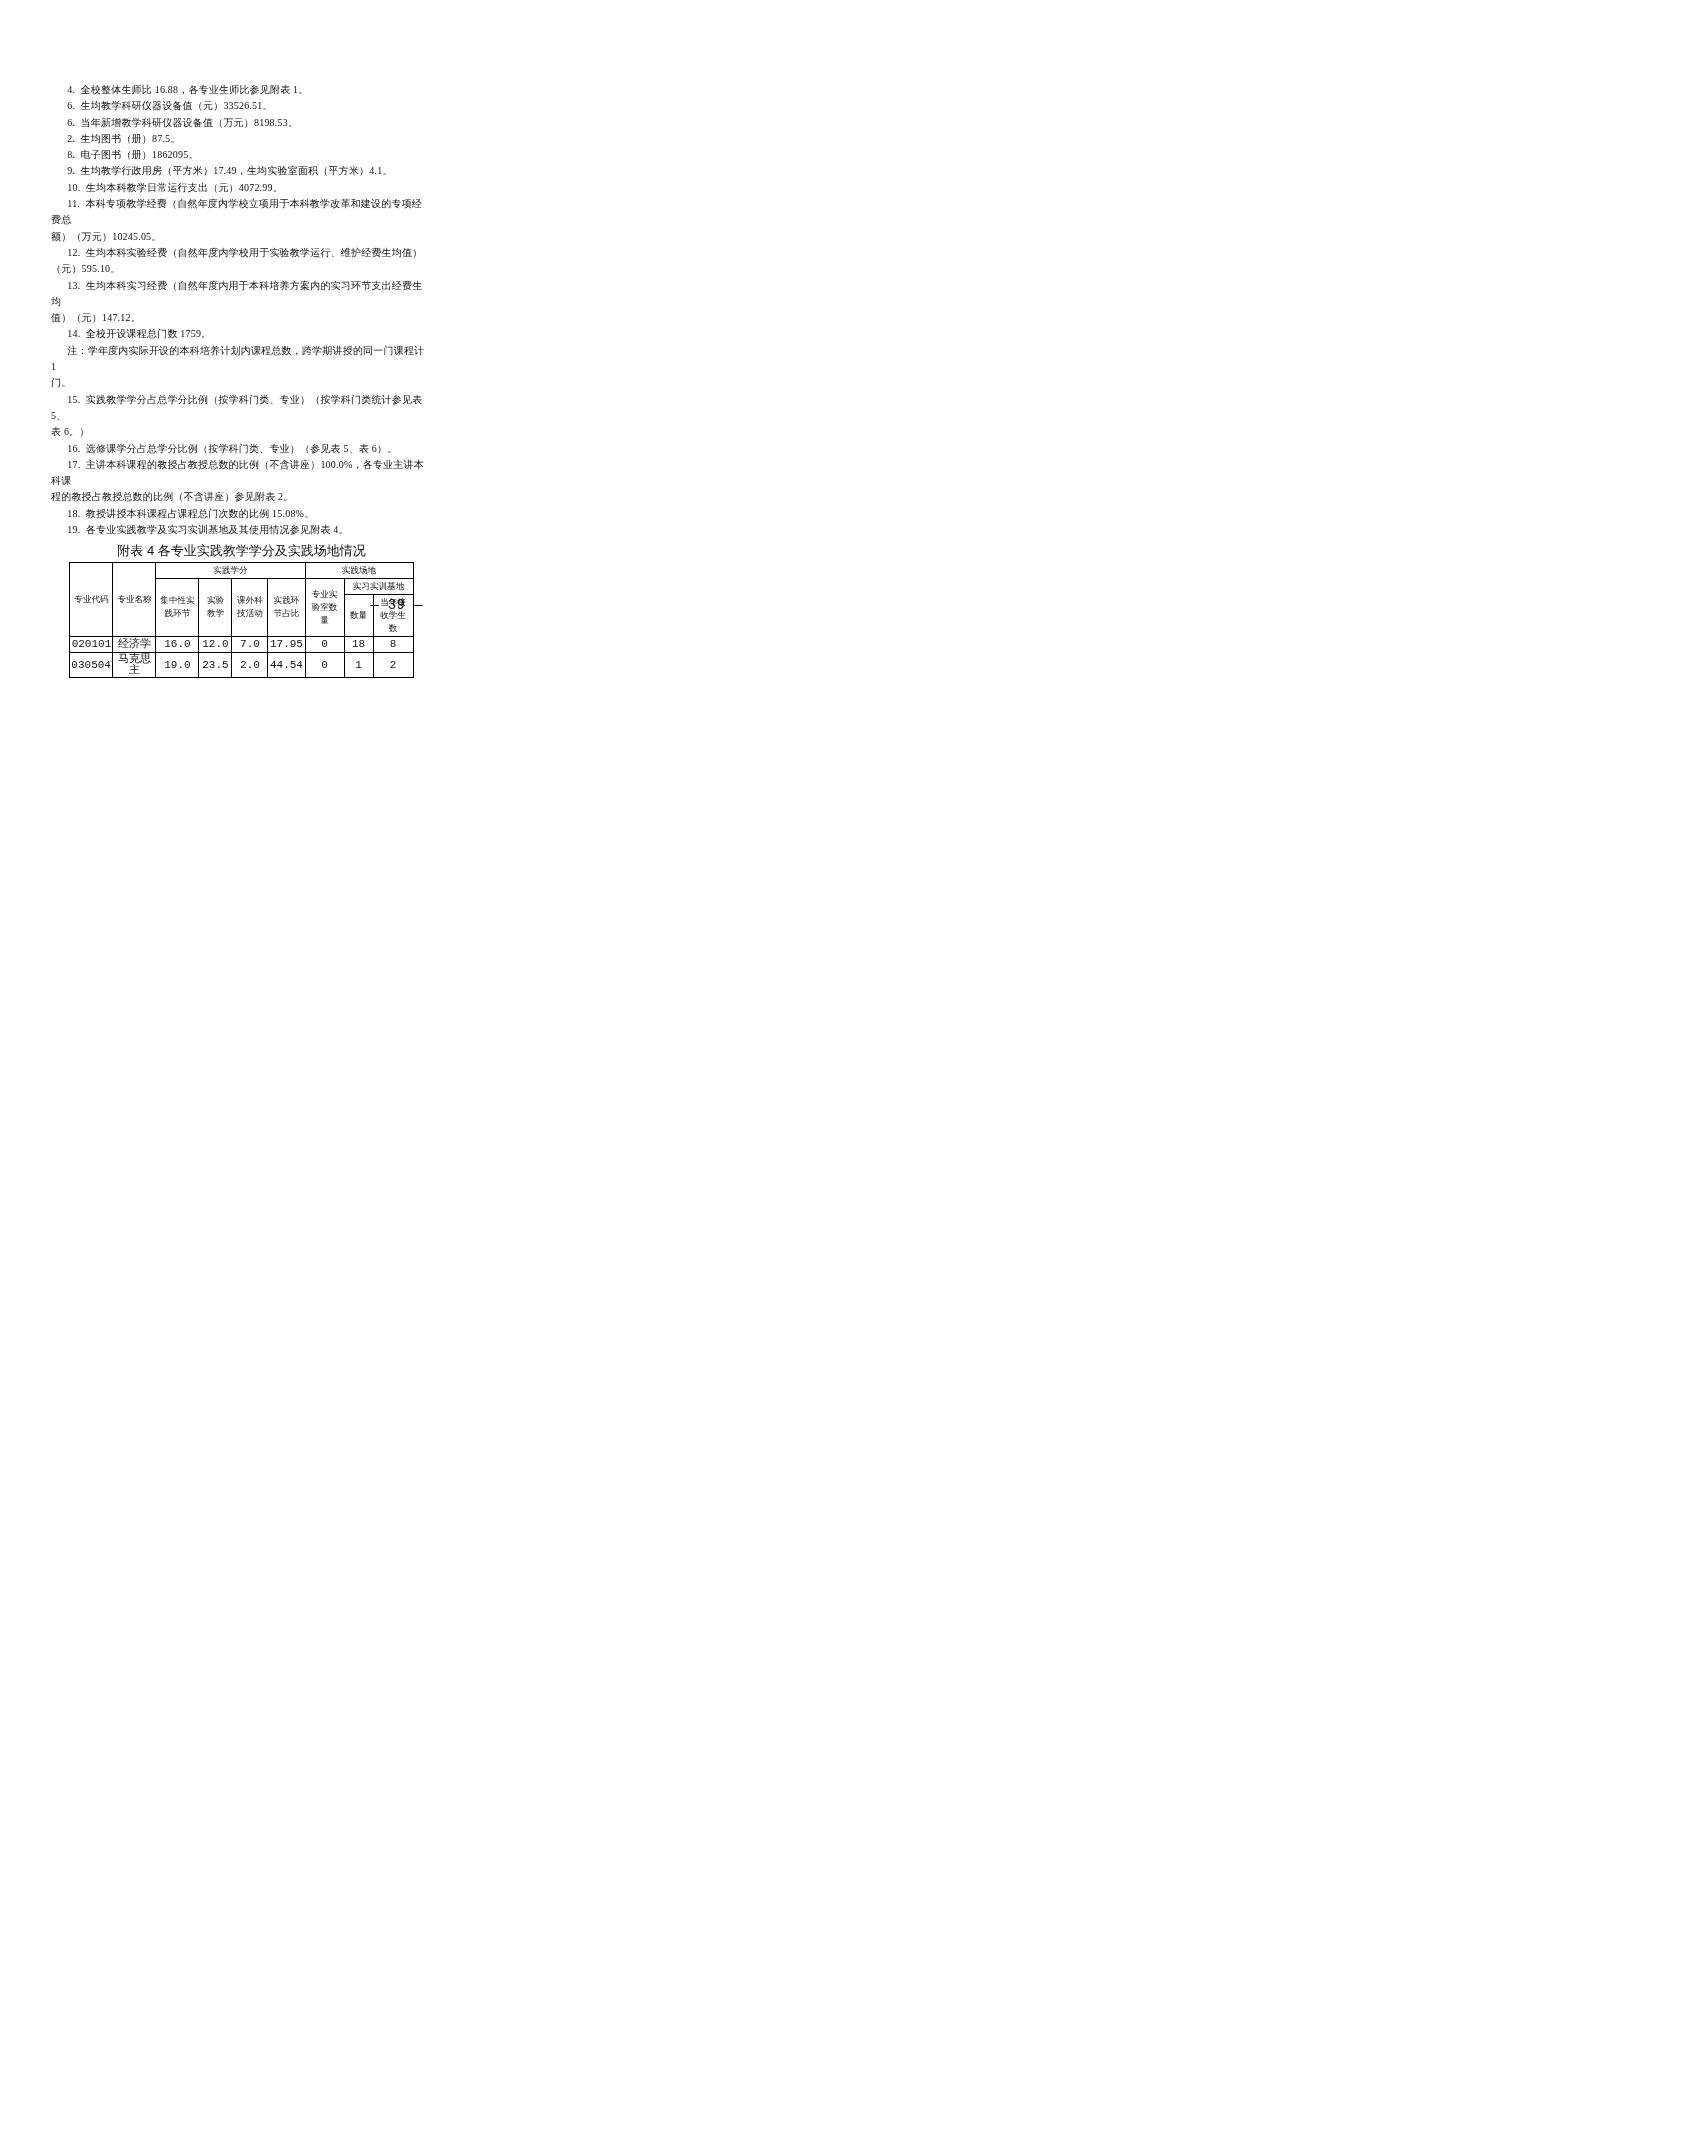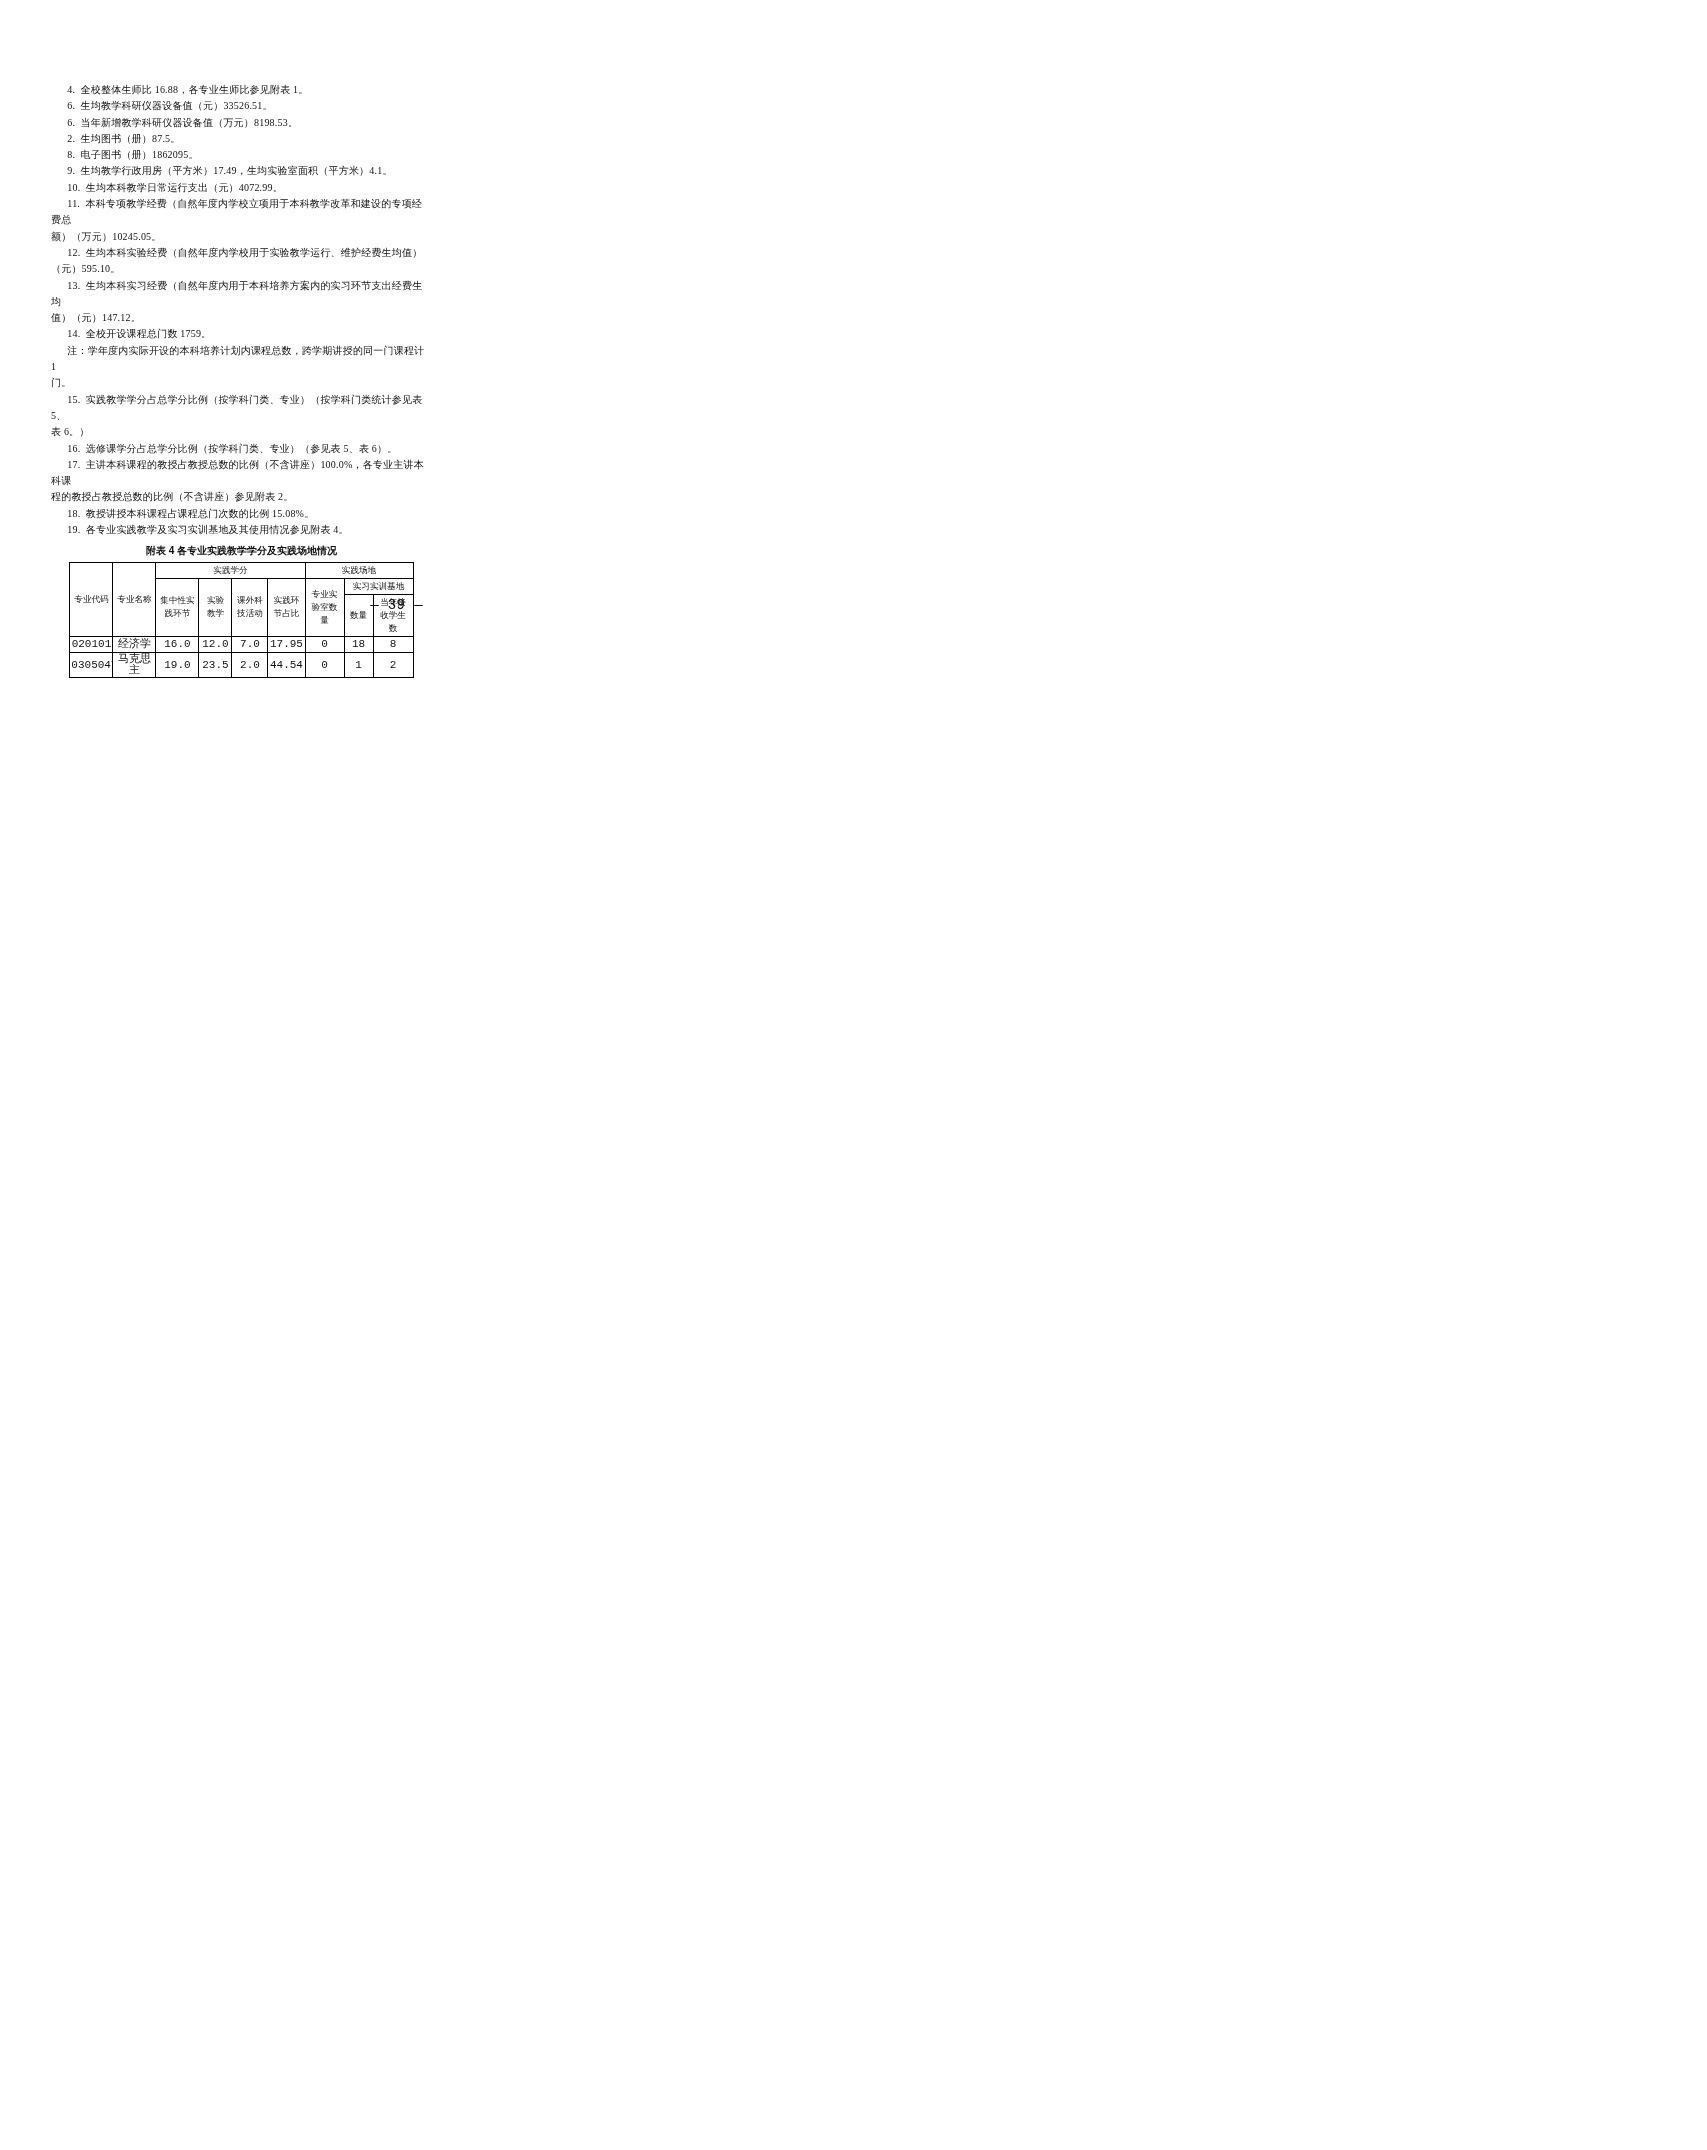--- a/index.html
+++ b/index.html
@@ -18,22 +18,22 @@
     font-size: 10px;
     line-height: 16.3px;
     white-space: pre-wrap;
     text-indent: 16.3px;
     letter-spacing: 0.2px;
   }
   .table-caption {
     margin-top: 6px;
     text-align: center;
     font-family: "Liberation Sans", "DejaVu Sans", sans-serif;
-    font-weight: bold;
-    font-size: 10px;
+    font-weight: normal;
+    font-size: 13px;
     line-height: 13px;
   }
   table.t4 {
     border-collapse: collapse;
     table-layout: fixed;
     margin: 4.3px auto 0 auto;
     width: 343px;
     border: 0.9px solid #000;
   }
   table.t4 th, table.t4 td {

